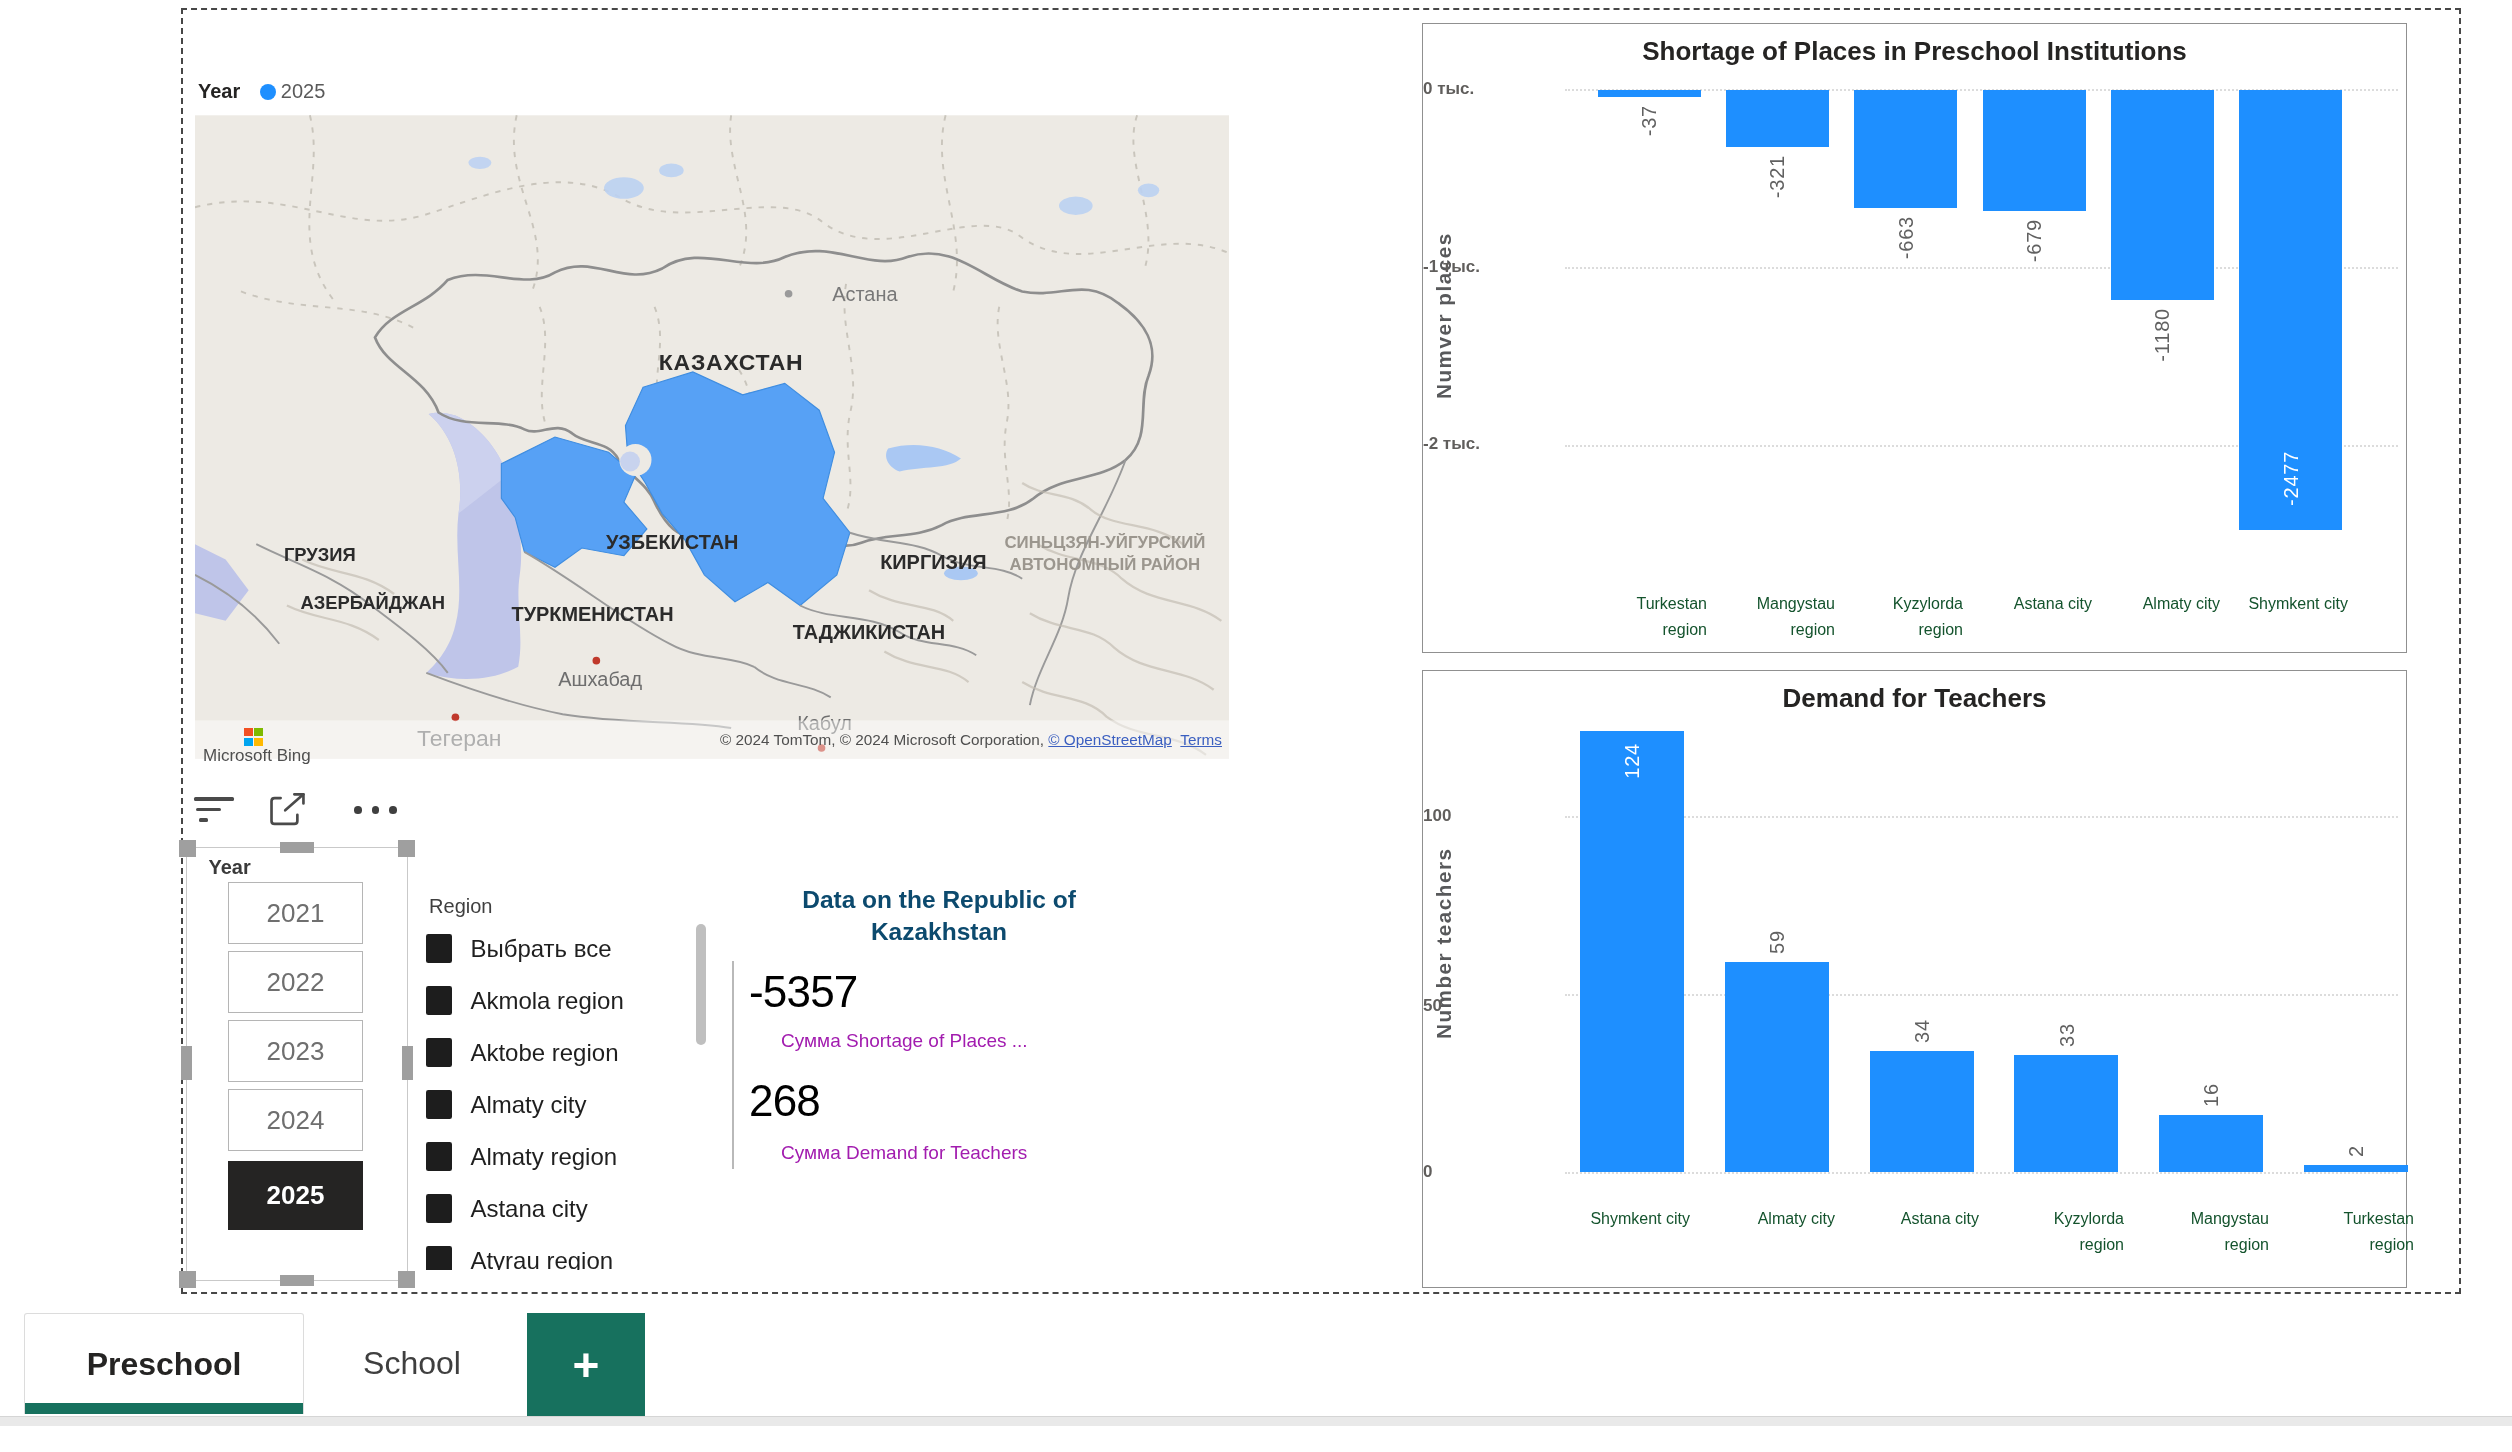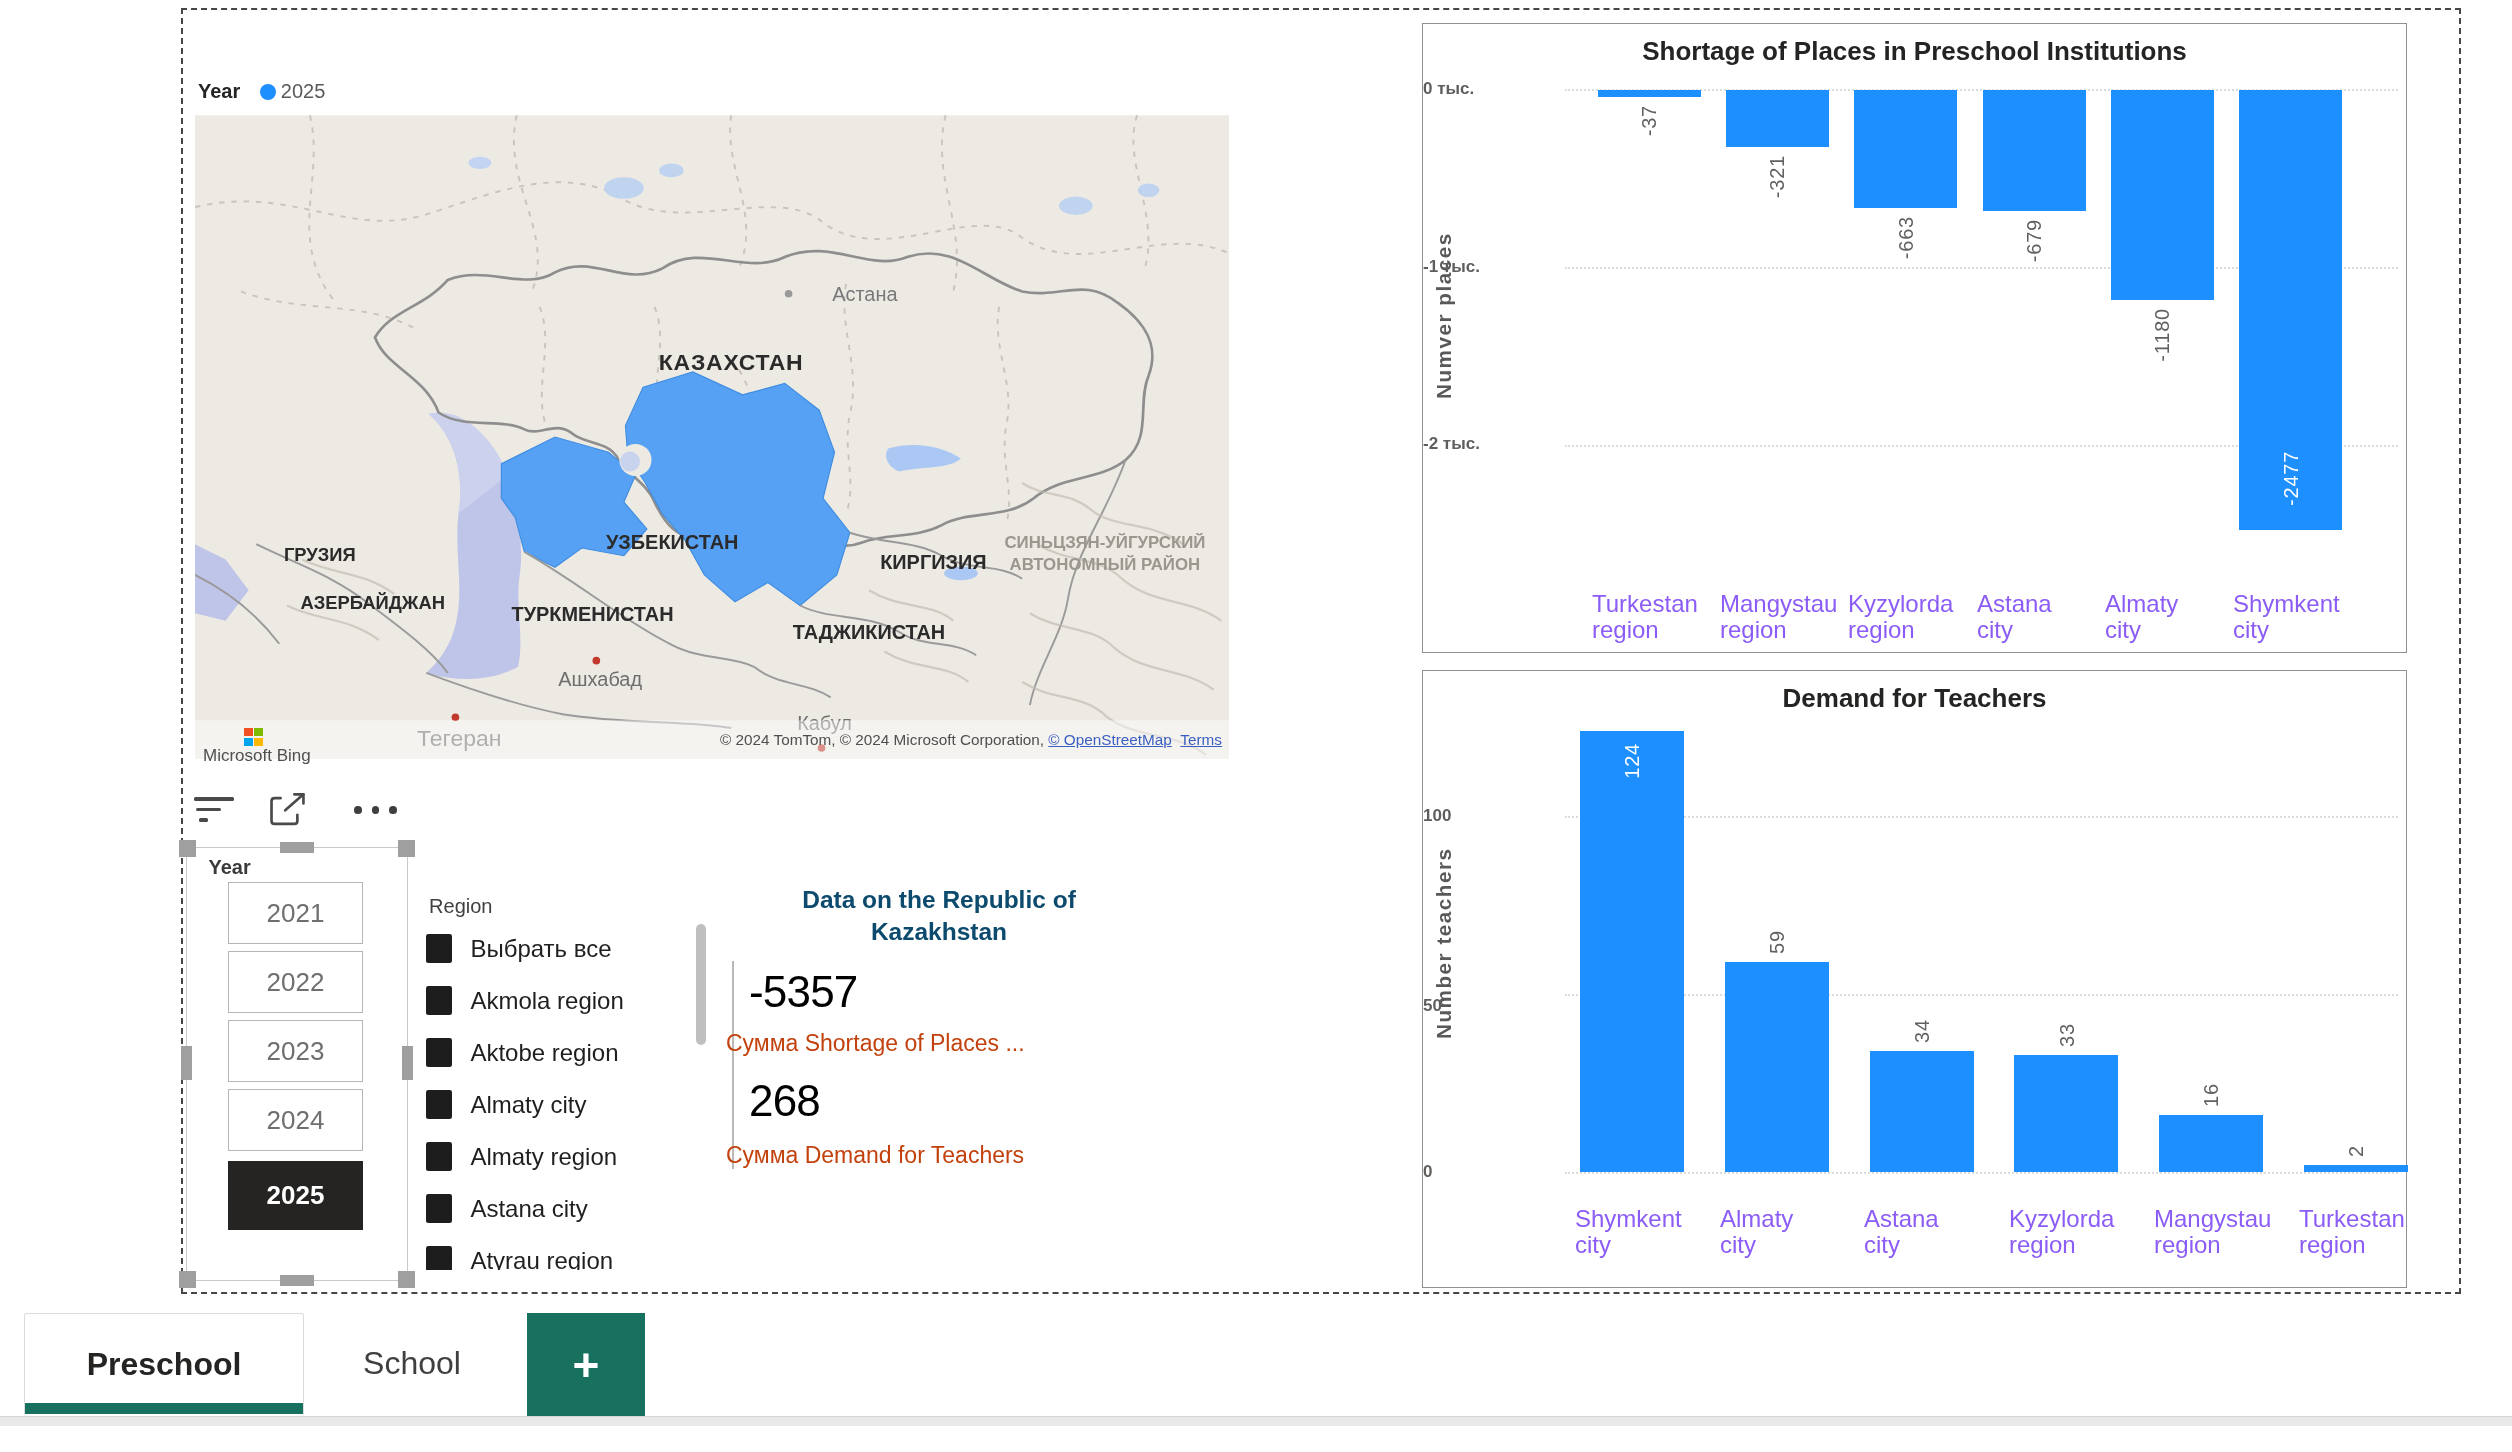--- a/index.html
+++ b/index.html
@@ -46,35 +46,35 @@
   .region-row{display:flex;align-items:center;height:52px;cursor:pointer;}
   .region-row .cb{width:26px;height:29px;background:#1d1d1d;border-radius:2.3px;margin-right:18.4px;flex:0 0 auto;}
   .region-row .lbl{font-size:24px;color:#1f1f1f;white-space:nowrap;}
   .region-scroll{position:absolute;left:696px;top:924px;width:10px;height:121px;background:#bfbfbf;border-radius:5.4px;}
 
   
   .card-line{position:absolute;left:732px;top:961px;width:2.3px;height:208px;background:#b9b9b9;}
   .card-title{position:absolute;left:755px;top:884px;width:368px;text-align:center;
         font-size:24.5px;font-weight:600;color:#0c4a6e;line-height:32px;}
   .card-val{position:absolute;left:749px;font-size:44px;color:#000000;letter-spacing:-0.8px;}
-  .card-lbl{position:absolute;left:726px;font-size:23px;color:#c2410c;}
+  .card-lbl{position:absolute;left:781px;font-size:19px;color:#a21caf;}
 
   
   .chart{position:absolute;width:985px;background:#fff;border:1.5px solid #909090;box-sizing:border-box;}
   .chart .ctitle{position:absolute;left:0;top:12.3px;width:100%;text-align:center;
         font-size:26px;font-weight:600;color:#252423;}
   .chart .ylab{position:absolute;left:4.6px;width:31px;display:flex;align-items:center;justify-content:center;
         writing-mode:vertical-rl;transform:rotate(180deg);font-size:20.7px;font-weight:700;
         color:#58595b;letter-spacing:1.5px;}
   .gridline{position:absolute;border-top:2.3px dotted #dcdcdc;height:0;}
   .ytick{position:absolute;text-align:left;font-size:17px;color:#605e5c;height:24.5px;line-height:24.5px;font-weight:bold;}
   .bar{position:absolute;background:#1E8FFF;cursor:pointer;}
   .vlabel{position:absolute;writing-mode:vertical-rl;font-size:20px;color:#616161;letter-spacing:0.8px;white-space:nowrap;}
   .vlabel.inside{color:#fff;}
-  .catlab{position:absolute;width:115px;text-align:left;font-size:24px;line-height:26px;color:#8b5cf6;}
+  .catlab{position:absolute;width:115px;text-align:right;font-size:16px;line-height:26px;color:#14532d;}
 
   
   .tab{position:absolute;top:1313px;height:101px;display:flex;align-items:center;justify-content:center;
         font-size:32px;cursor:pointer;box-sizing:border-box;}
   .tab.active{left:24px;width:280px;background:#fff;border:1.5px solid #dcdcdc;border-bottom:none;
         font-weight:600;color:#252423;border-radius:3.1px 3.1px 0 0;}
   .tab.active .underline{position:absolute;left:0;right:0;bottom:0;height:10.7px;background:#17715E;}
   .tab.plain{left:303px;width:218px;color:#3f3f3f;}
   .tab-add{position:absolute;left:527px;top:1313px;width:118px;height:103px;background:#17715E;
         color:#fff;font-size:46px;font-weight:700;display:flex;align-items:center;justify-content:center;cursor:pointer;}

